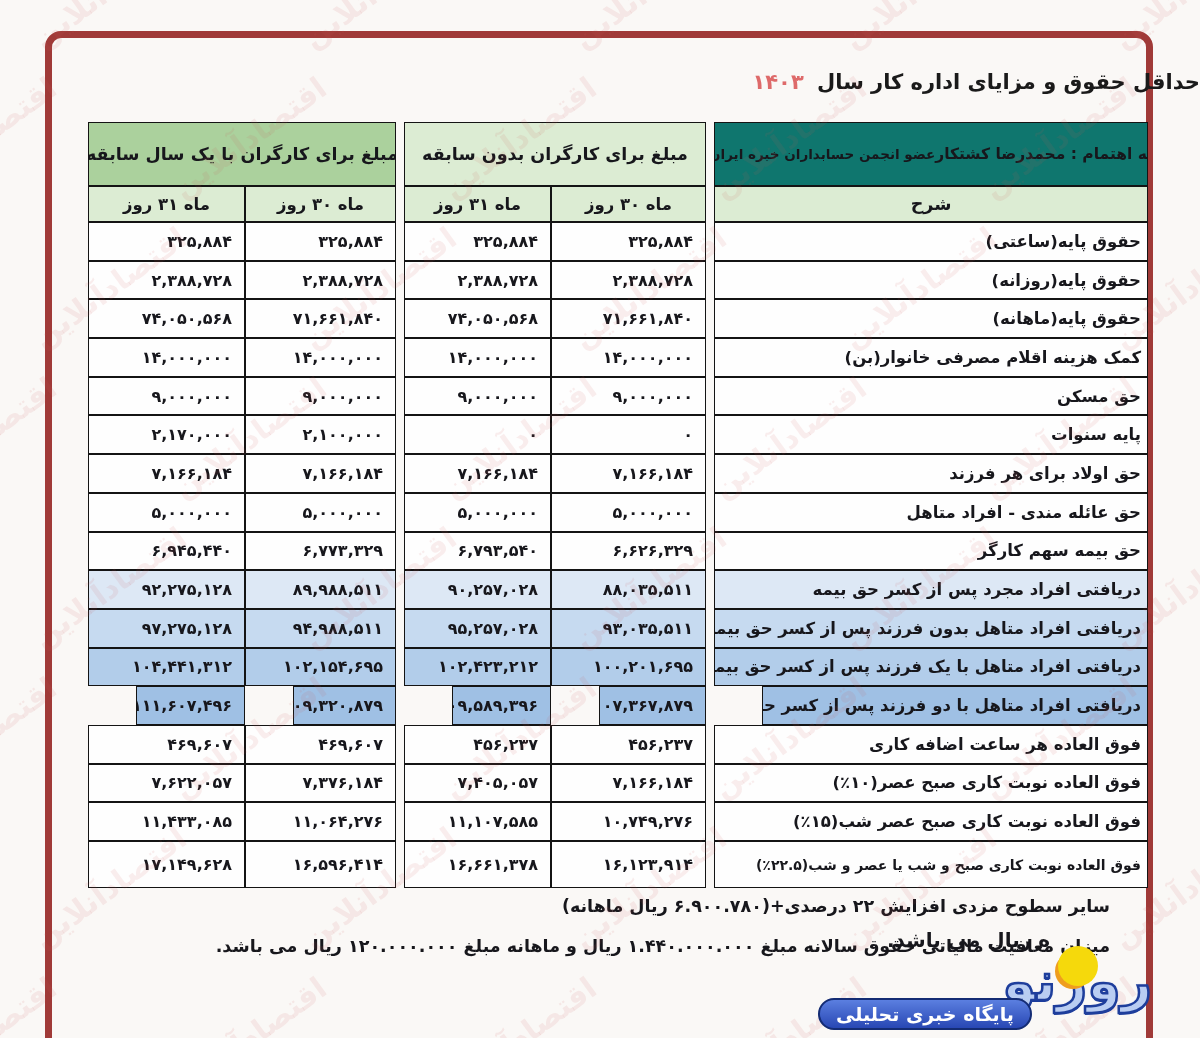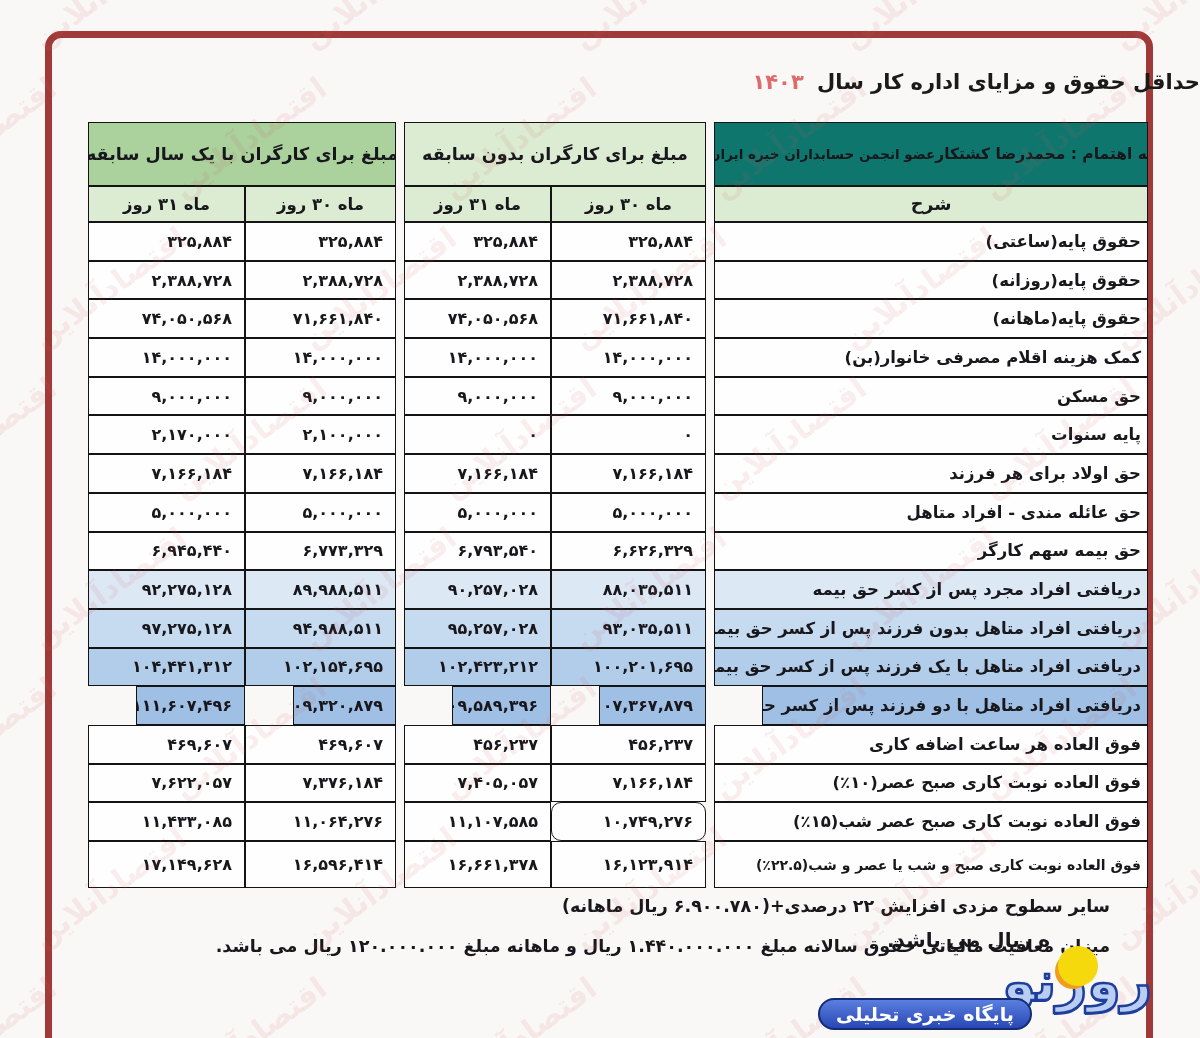--- a/index.html
+++ b/index.html
@@ -188,21 +188,21 @@
     <div class="cell num" style="grid-area: 16 / 3;">۴۵۶,۲۳۷</div>
     <div class="cell num" style="grid-area: 16 / 4;">۴۵۶,۲۳۷</div>
     <div class="cell num" style="grid-area: 16 / 6;">۴۶۹,۶۰۷</div>
     <div class="cell num" style="grid-area: 16 / 7;">۴۶۹,۶۰۷</div>
     <div class="cell label" style="grid-area: 17 / 1;">فوق العاده نوبت کاری صبح عصر(۱۰٪)</div>
     <div class="cell num" style="grid-area: 17 / 3;">۷,۱۶۶,۱۸۴</div>
     <div class="cell num" style="grid-area: 17 / 4;">۷,۴۰۵,۰۵۷</div>
     <div class="cell num" style="grid-area: 17 / 6;">۷,۳۷۶,۱۸۴</div>
     <div class="cell num" style="grid-area: 17 / 7;">۷,۶۲۲,۰۵۷</div>
     <div class="cell label" style="grid-area: 18 / 1;">فوق العاده نوبت کاری صبح عصر شب(۱۵٪)</div>
-    <div class="cell num" style="grid-area: 18 / 3; border-radius: 10px;">۱۰,۷۴۹,۲۷۶</div>
+    <div class="cell num" style="grid-area: 18 / 3;">۱۰,۷۴۹,۲۷۶</div>
     <div class="cell num" style="grid-area: 18 / 4;">۱۱,۱۰۷,۵۸۵</div>
     <div class="cell num" style="grid-area: 18 / 6;">۱۱,۰۶۴,۲۷۶</div>
     <div class="cell num" style="grid-area: 18 / 7;">۱۱,۴۳۳,۰۸۵</div>
     <div class="cell label small" style="grid-area: 19 / 1;">فوق العاده نوبت کاری صبح و شب یا عصر و شب(۲۲.۵٪)</div>
     <div class="cell num" style="grid-area: 19 / 3;">۱۶,۱۲۳,۹۱۴</div>
     <div class="cell num" style="grid-area: 19 / 4;">۱۶,۶۶۱,۳۷۸</div>
     <div class="cell num" style="grid-area: 19 / 6;">۱۶,۵۹۶,۴۱۴</div>
     <div class="cell num" style="grid-area: 19 / 7;">۱۷,۱۴۹,۶۲۸</div>
   </div>
 

